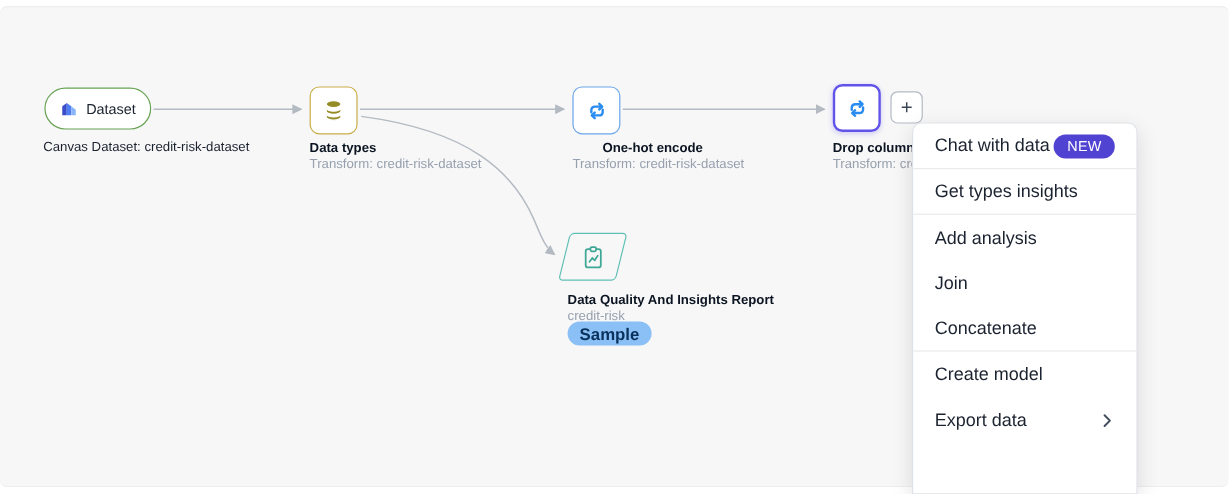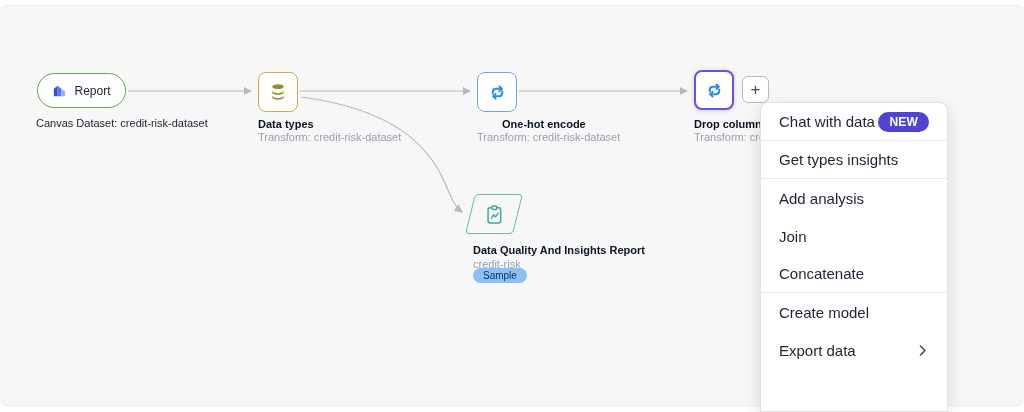--- a/index.html
+++ b/index.html
@@ -22,34 +22,34 @@
   .para{position:absolute;left:470px;top:188px;width:48px;height:40px;border:1.5px solid #5fbfb4;
     background:transparent;transform:skewX(-14deg);border-radius:4px;box-sizing:border-box;cursor:pointer;
     display:flex;align-items:center;justify-content:center;}
   .para .unskew{transform:skewX(14deg);display:flex;}
 
   .n-title{position:absolute;font-size:11px;font-weight:700;color:#0b1421;white-space:nowrap;}
   .n-cap{position:absolute;font-size:11px;color:#97a1ae;white-space:nowrap;}
   .src-cap{position:absolute;left:36px;top:111px;font-size:11px;color:#1a222e;white-space:nowrap;}
 
   .badge-sample{position:absolute;left:473px;top:262px;background:#8ac0f5;color:#0a315c;
-    font-size:10px;font-weight:400;padding:2px 10px;border-radius:10px;cursor:default;}
+    font-size:14px;font-weight:700;padding:2px 10px;border-radius:10px;cursor:default;}
 
   .add-btn{position:absolute;left:742px;top:70px;width:27px;height:27px;border:1.5px solid #b3bac4;
     border-radius:6px;background:#ffffff;display:flex;align-items:center;justify-content:center;
     font-size:17px;color:#3c4654;line-height:1;cursor:pointer;box-sizing:border-box;padding:0;}
 
   
   .menu{position:absolute;left:760px;top:102px;width:188px;bottom:0;background:#ffffff;
     border:1px solid #dfe3e8;border-radius:8px 8px 0 0;box-shadow:0 6px 18px rgba(0,0,0,.12);
     z-index:10;box-sizing:border-box;overflow:hidden;}
   .menu-item{height:38px;display:flex;align-items:center;padding:0 18px;font-size:15px;color:#1c2330;
     cursor:pointer;box-sizing:border-box;text-align:right;}
   .menu-item.divided{border-bottom:1px solid #e8eaed;}
-  .badge-new{margin-left:auto;background:#5143d1;color:#ffffff;font-size:12px;font-weight:700;
+  .badge-new{margin-left:auto;background:#5143d1;color:#ffffff;font-size:12px;font-weight:400;
     padding:3px 11px;border-radius:11px;letter-spacing:.2px;}
   .chev{margin-left:auto;display:flex;}
 </style>
 </head>
 <body>
 
 <div class="page">
   <div class="canvas">
 
     <svg class="edges">
@@ -65,21 +65,21 @@
     </svg>
 
     <div class="node-box pill">
       <span style="display:flex;">
         <svg width="15" height="15" viewBox="0 0 16 16">
           <polygon points="2,6 6,3 6,14 2,14" fill="#3b4cc8"></polygon>
           <polygon points="6,3 10,6 10,14 6,14" fill="#4e7df2"></polygon>
           <polygon points="10,6 14,9 14,14 10,14" fill="#8ab4f8"></polygon>
         </svg>
       </span>
-      <span class="pill-label">Report</span>
+      <span class="pill-label">Dataset</span>
     </div>
     <div class="src-cap">Canvas Dataset: credit-risk-dataset</div>
 
     <div class="node-box sq dtypes">
       <span style="display:flex;">
         <svg width="22" height="22" viewBox="0 0 20 20">
           <ellipse cx="10" cy="5.2" rx="5.6" ry="2.6" fill="#958b26" stroke="#ffffff" stroke-width="0.9"></ellipse>
           <path d="M4.4 8 a5.6 2.6 0 0 0 11.2 0 v2.4 a5.6 2.6 0 0 1 -11.2 0 z" fill="#958b26" stroke="#ffffff" stroke-width="0.9"></path>
           <path d="M4.4 12.4 a5.6 2.6 0 0 0 11.2 0 v2.4 a5.6 2.6 0 0 1 -11.2 0 z" fill="#958b26" stroke="#ffffff" stroke-width="0.9"></path>
         </svg>

